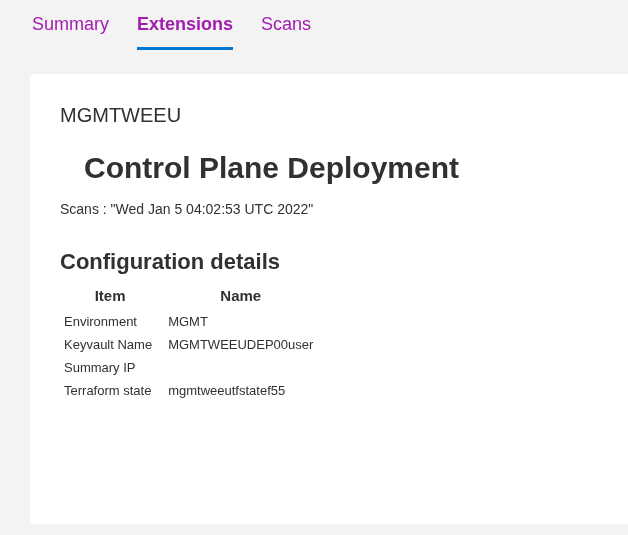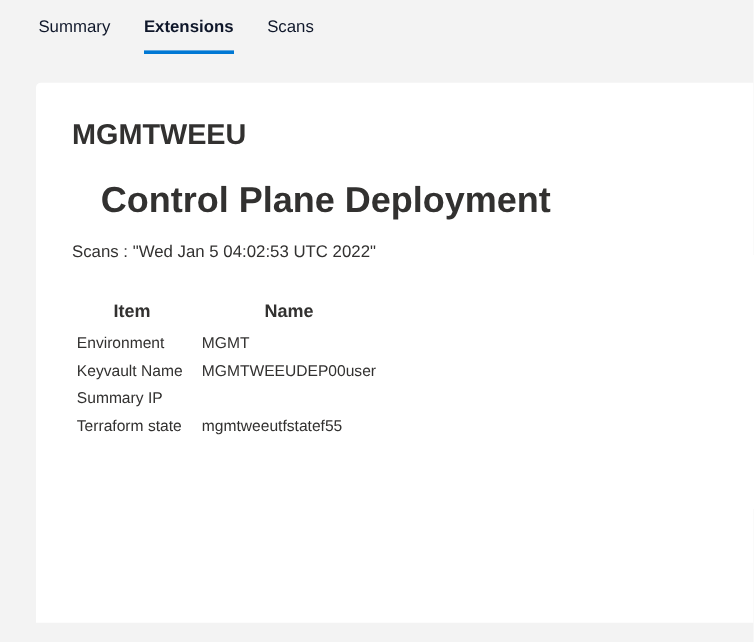--- a/index.html
+++ b/index.html
@@ -14,41 +14,41 @@
       height: 535px;
       overflow: hidden;
       color: #323130;
     }
     .tabs {
       display: flex;
       gap: 28px;
       padding: 14px 32px 0 32px;
     }
     .tab {
-      font-size: 14px;
-      color: #0f172a;
+      font-size: 18px;
+      color: #a21caf;
       padding-bottom: 12px;
       cursor: pointer;
       border-bottom: 3px solid transparent;
       font-weight: 400;
     }
     .tab.active {
       font-weight: 600;
       border-bottom-color: #0078d4;
     }
     .card {
       background: #ffffff;
       margin: 24px 0 0 30px;
       padding: 30px 30px 40px 30px;
       border-radius: 4px 0 0 0;
       min-height: 450px;
     }
     .card-id {
-      font-size: 24px;
-      font-weight: 700;
+      font-size: 20px;
+      font-weight: 400;
       margin-bottom: 24px;
     }
     .card-title {
       font-size: 30px;
       font-weight: 700;
       margin-bottom: 16px;
       margin-left: 24px;
     }
     .date-line {
       font-size: 14px;
@@ -92,20 +92,21 @@
   <div class="tab active">Extensions</div>
   <div class="tab">Scans</div>
 </div>
 
 <div class="card">
   <div class="card-id">MGMTWEEU</div>
   <h1 class="card-title">Control Plane Deployment</h1>
   <div class="date-line">
     <span>Scans : </span><span>"Wed Jan 5 04:02:53 UTC 2022"</span>
   </div>
+  <h2 class="section-title">Configuration details</h2>
   <table>
     <thead>
       <tr>
         <th class="left">Item</th>
         <th>Name</th>
       </tr>
     </thead>
     <tbody>
       <tr>
         <td class="label">Environment</td>

